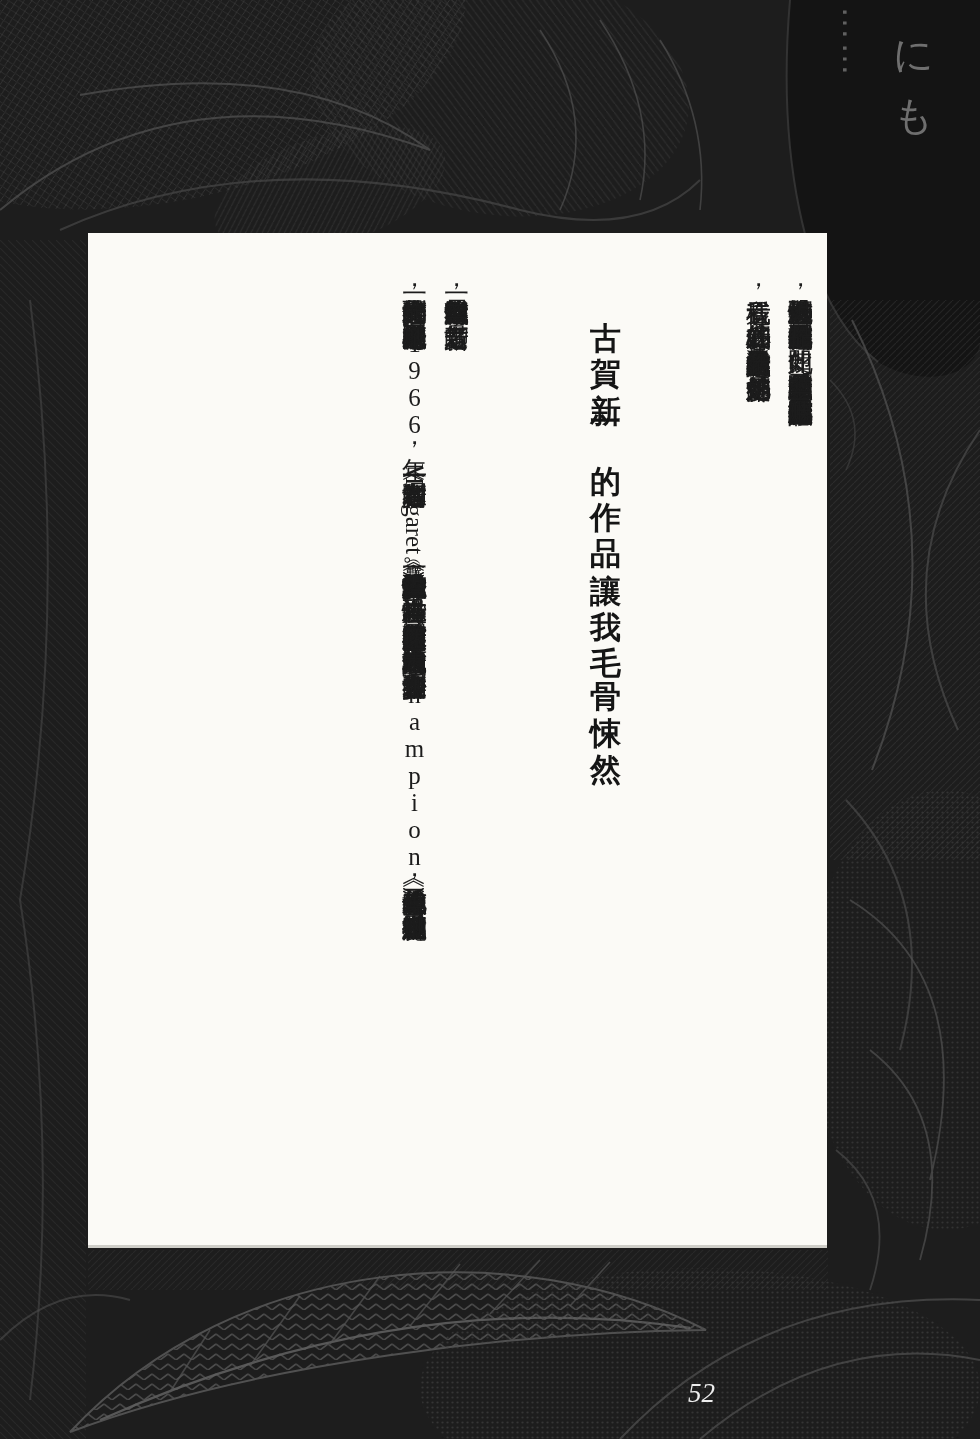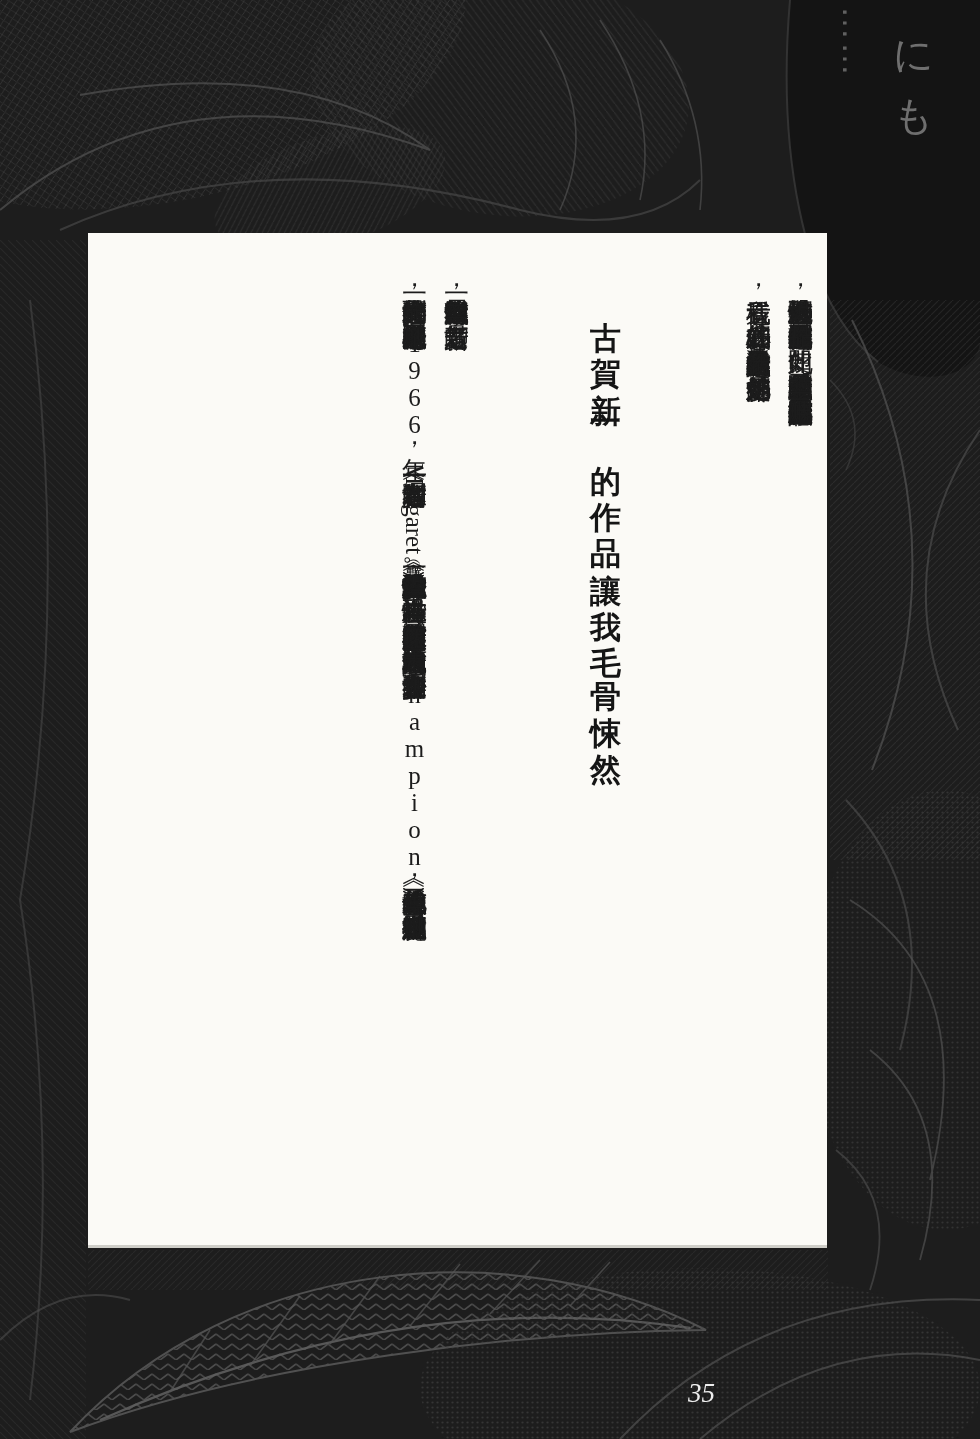--- a/index.html
+++ b/index.html
@@ -131,15 +131,15 @@
   <div class="panel">
     <div class="panel-content">
         <p class="para"><span>雖然姊姊們也喜歡恐怖漫畫，不過她們並沒有特別向我推薦楳圖老師的作品。即使如此，我卻還是迷上了老師的作品並主動閱讀，應該是因為老師的作品打從一開始就給了我某種特別的感受吧。</span></p>
         <p class="para"><span>看我這樣，好心的姊姊們在我</span><span class="seg-upright">6</span><span>歲生日的時候送了一本叫《詛咒之館</span><span class="seg-small">（暫譯）</span><span>》的單行本作品給我，她們都是疼愛弟弟的好姊姊。</span></p>
         <h1 class="article-title">古賀新一的作品讓我毛骨悚然</h1>
         <p class="para"><span>另一位對我造成深遠影響的作家，是古賀新一老師。</span></p>
         <p class="para"><span>第一次接觸到古賀老師的作品，大概是跟楳圖老師差不多的時期。</span><span class="seg-upright">1966</span><span>年，古賀老師在一本叫《週刊</span><span class="seg-rotated">Margaret</span><span>》的少女漫畫雜誌連載一部名為《白蛇館</span><span class="seg-small">（暫譯）</span><span>》的恐怖漫畫。當時在恐怖漫畫界，古賀新一老師是與楳圖一雄老師齊名的受歡迎作家，兩位老師可說是該領域內的兩大巨頭。後來古賀老師在《週刊少年</span><span class="seg-upright">Champion</span><span>》連載了他的代表作品《報應上身》，在社會上稍微掀起了一點黑魔術風潮。</span></p>
       </div>
   </div>
 
-  <div class="page-number">35</div>
+  <div class="page-number">52</div>
 
 </div>
 
 </body></html>

